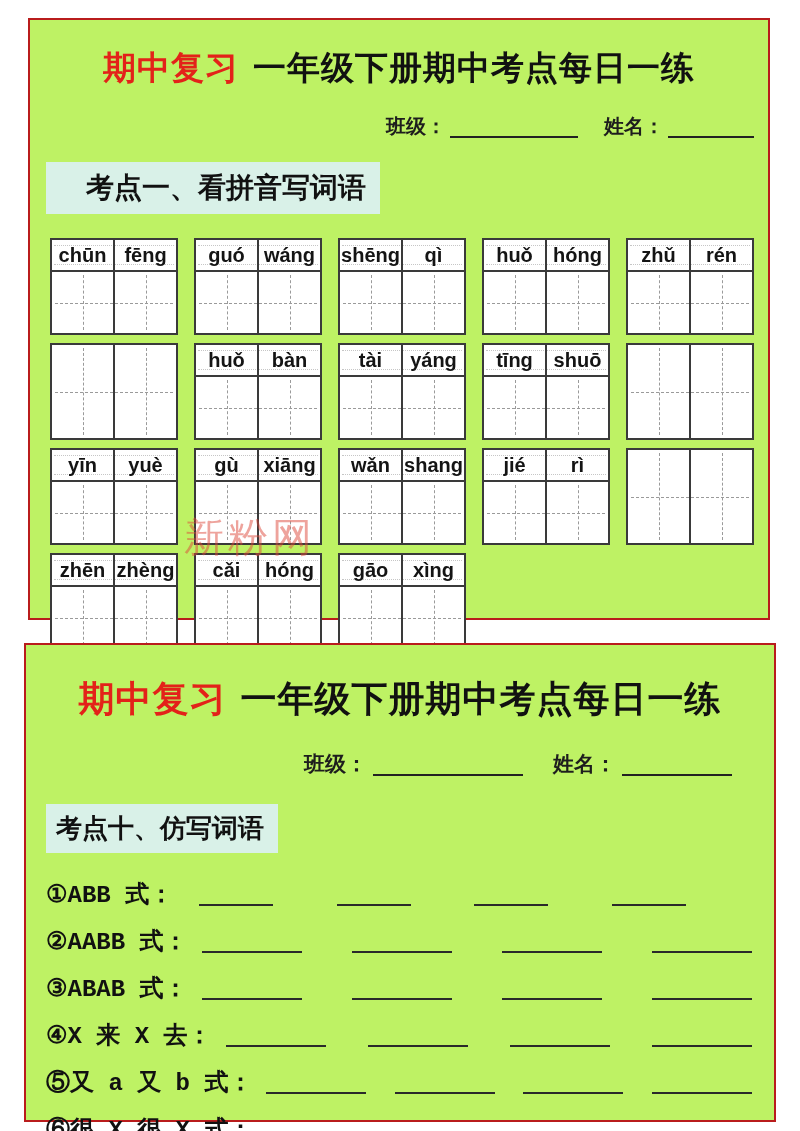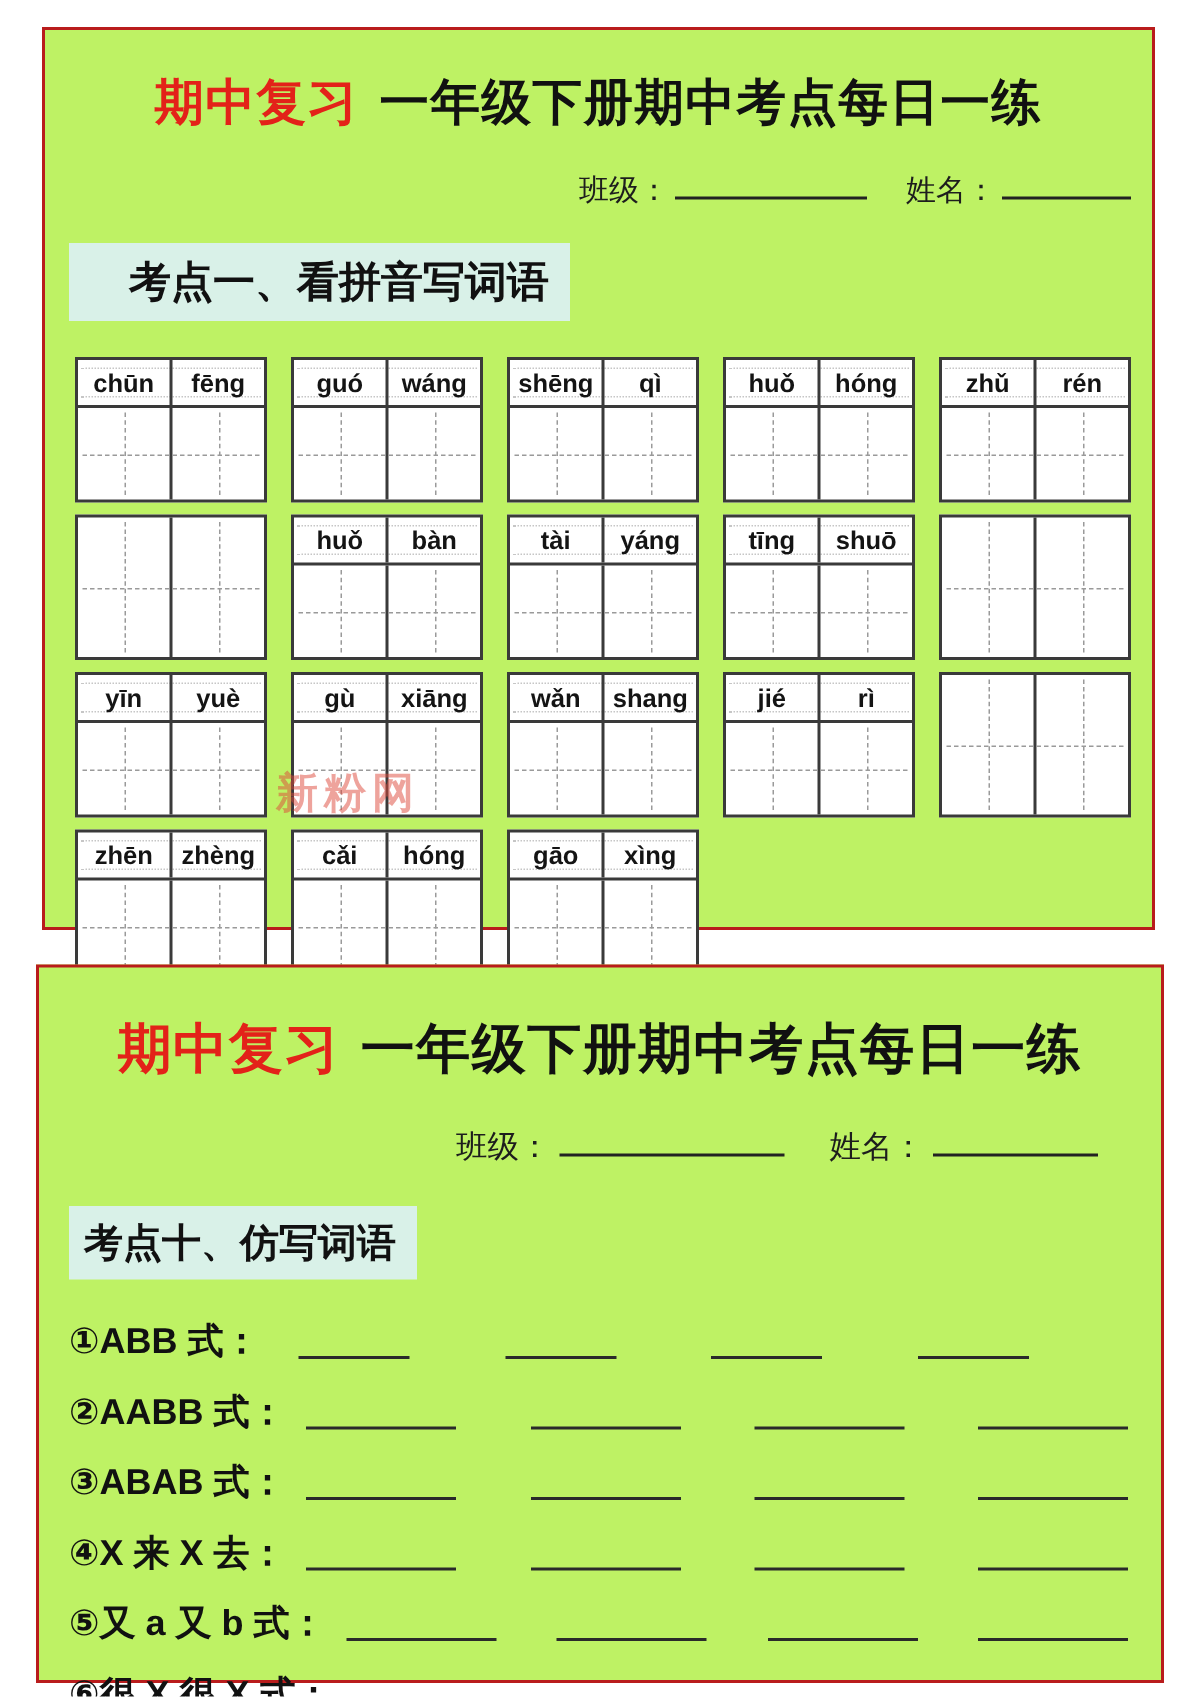--- a/index.html
+++ b/index.html
@@ -27,22 +27,22 @@
   .title-row{
     display:flex;align-items:center;justify-content:center;gap:14px;
     font-weight:900;letter-spacing:1px;white-space:nowrap;
   }
   .page1 .title-row{margin-top:26px;font-size:33px;}
   .page2 .title-row{margin-top:30px;font-size:36px;}
   .title-badge{color:var(--accent-red);}
   .title-main{color:#111;}
 
   .meta-row{
-    display:flex;align-items:flex-start;justify-content:flex-end;
-    font-weight:400;white-space:nowrap;
+    display:flex;align-items:flex-end;justify-content:flex-end;
+    font-weight:700;white-space:nowrap;
   }
   .page1 .meta-row{margin-top:22px;padding-right:14px;font-size:20px;}
   .page2 .meta-row{margin-top:26px;padding-right:42px;font-size:21px;}
   .field-line{display:inline-block;border-bottom:2px solid #222;height:1em;}
   .page1 .class-line{width:128px;margin:0 26px 2px 4px;}
   .page1 .name-line{width:86px;margin:0 0 2px 4px;}
   .page2 .class-line{width:150px;margin:0 30px 2px 6px;}
   .page2 .name-line{width:110px;margin:0 0 2px 6px;}
 
   .section-badge{
@@ -68,47 +68,47 @@
     height:32px;flex:0 0 32px;display:flex;position:relative;
     border-bottom:2px solid var(--box-border);
   }
   .pinyin-row::before,.pinyin-row::after{
     content:"";position:absolute;left:2px;right:2px;border-top:1.5px dotted var(--dot);
   }
   .pinyin-row::before{top:5px;}
   .pinyin-row::after{bottom:5px;}
   .pinyin-cell{
     flex:1;display:flex;align-items:center;justify-content:center;
-    font-size:17px;font-weight:600;color:#141414;z-index:1;line-height:1;
+    font-size:20px;font-weight:600;color:#141414;z-index:1;line-height:1;
     white-space:nowrap;overflow:hidden;
   }
   .pinyin-cell:first-child{border-right:2px solid var(--box-border);}
   .write-row{flex:1;display:flex;position:relative;}
   .write-row::after{
     content:"";position:absolute;top:50%;left:3px;right:3px;
     border-top:1.5px dashed var(--dash);
   }
   .write-cell{flex:1;position:relative;}
   .write-cell:first-child{border-right:2px solid var(--box-border);}
   .write-cell::before{
     content:"";position:absolute;left:50%;top:3px;bottom:3px;
     border-left:1.5px dashed var(--dash);
   }
 
   .watermark{
     position:absolute;left:134px;top:272px;z-index:3;
-    font-size:28px;font-weight:700;letter-spacing:4px;
+    font-size:40px;font-weight:400;letter-spacing:4px;
     color:var(--watermark);white-space:nowrap;pointer-events:none;
   }
 
   
   .item-list{margin:16px 22px 0 20px;}
   .item-row{
     display:flex;align-items:flex-end;
-    height:47px;font-size:24px;font-weight:700;color:#111;
+    height:47px;font-size:24px;font-weight:700;color:#111;font-family:Liberation Mono, monospace;
   }
   .item-label{white-space:nowrap;padding-bottom:6px;}
   .blanks{
     flex:1;display:flex;justify-content:space-between;
     margin-left:14px;padding-bottom:10px;
   }
   .blank{display:inline-block;width:100px;border-bottom:2px solid #2a2a2a;height:12px;}
   .item-row.short .blanks{padding-right:66px;margin-left:26px;}
   .item-row.short .blank{width:74px;}
 </style>

